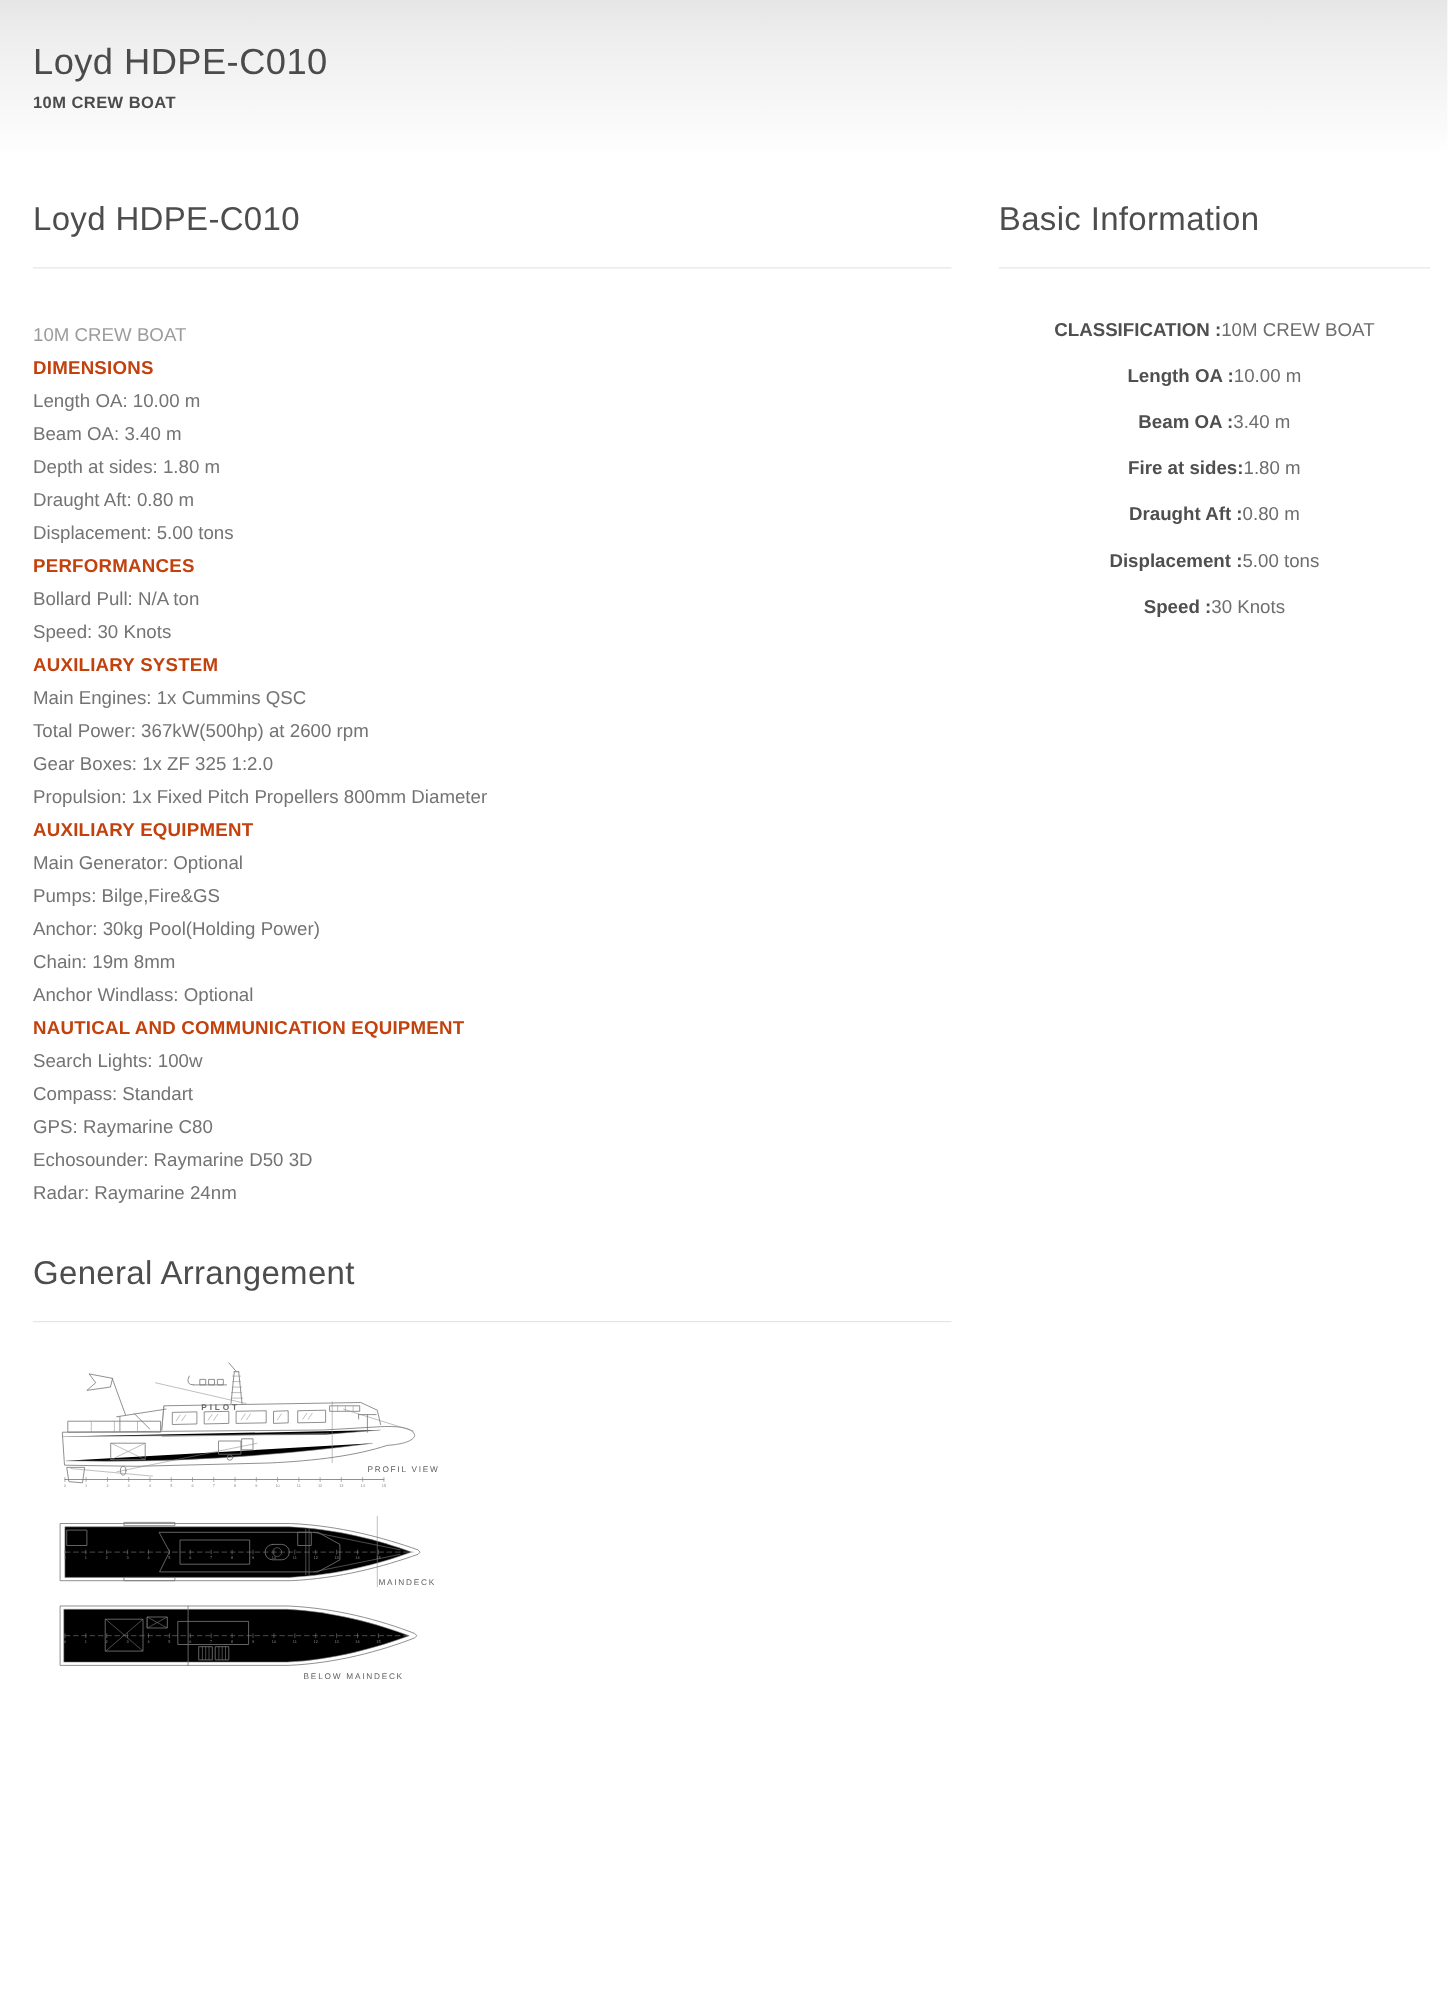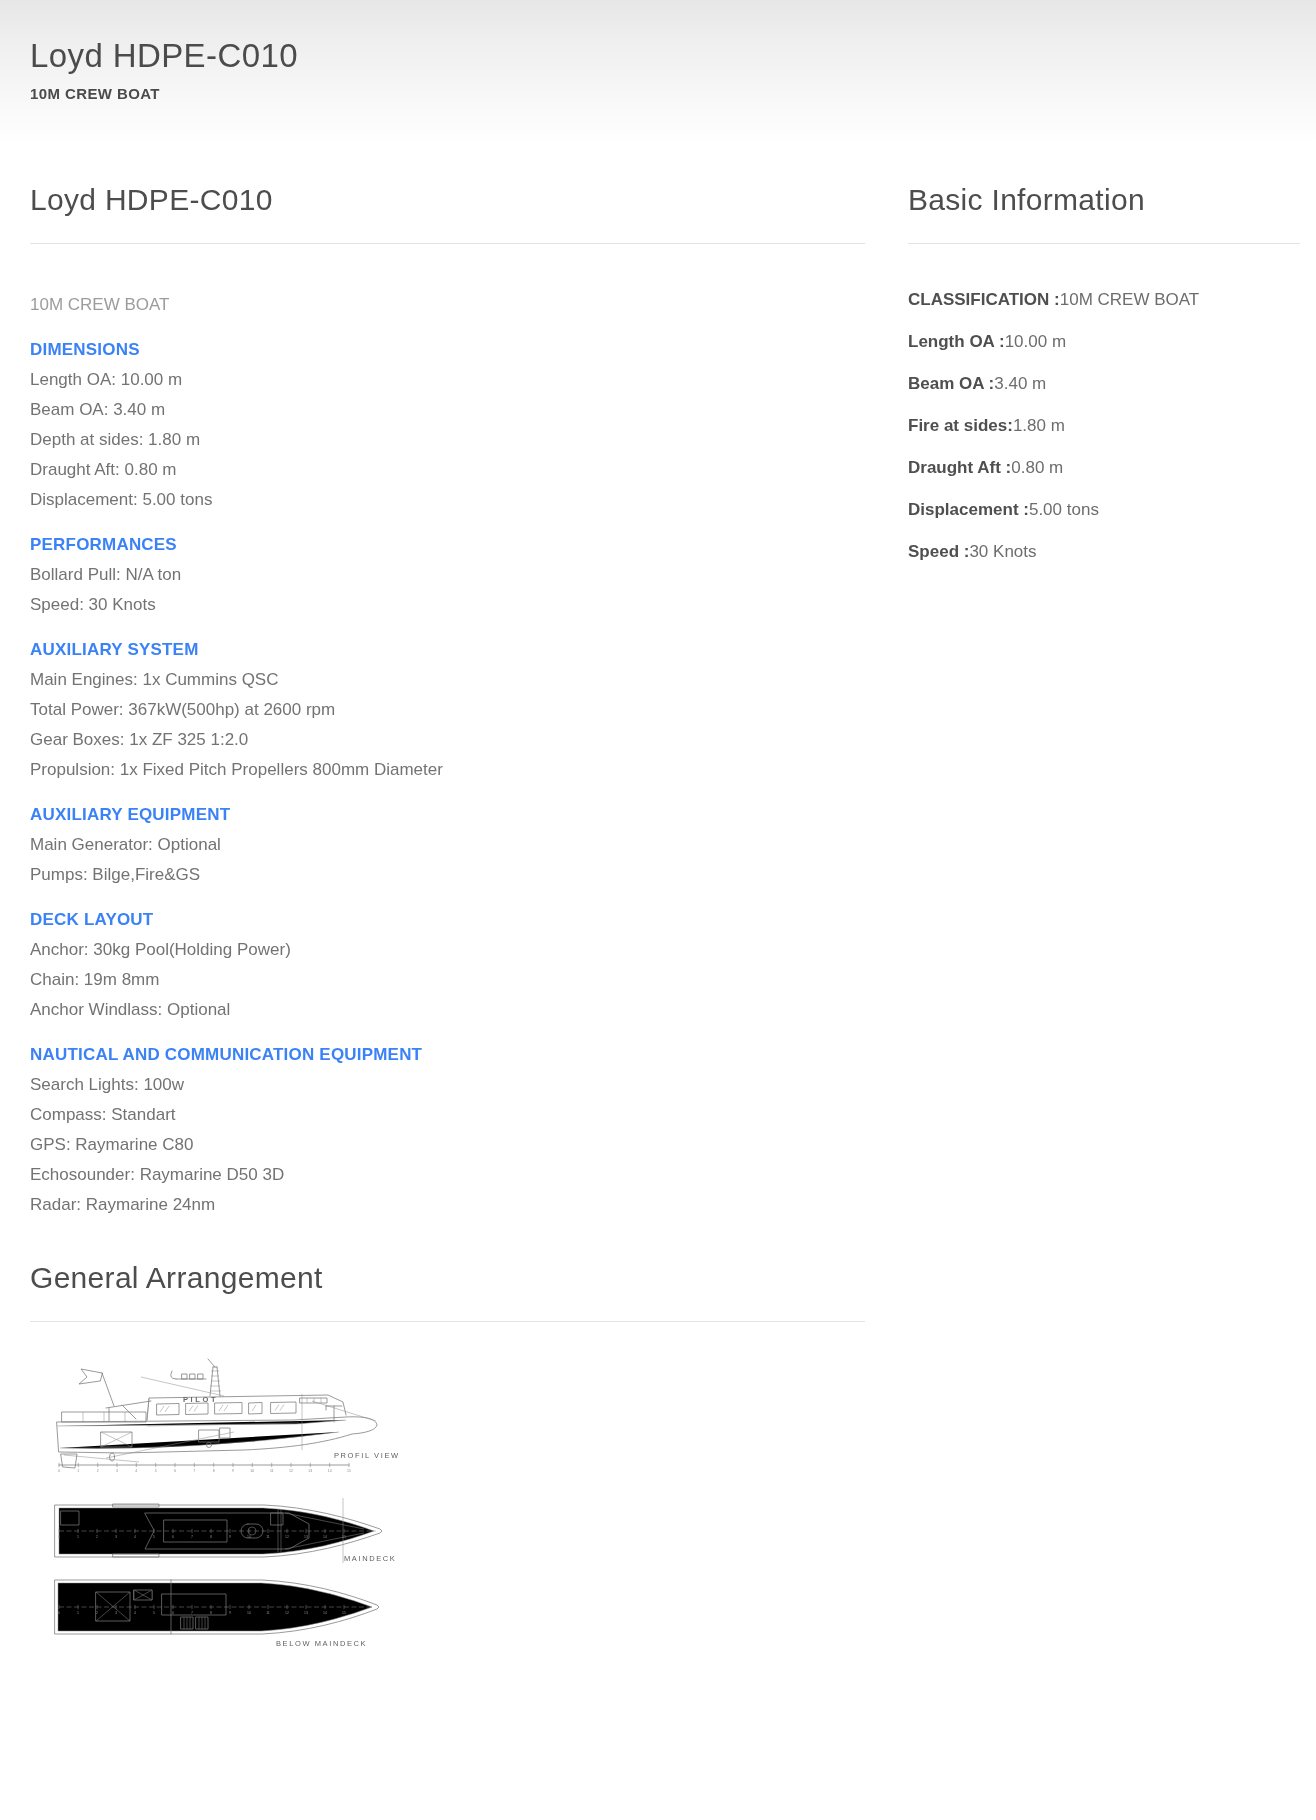--- a/index.html
+++ b/index.html
@@ -10,25 +10,25 @@
   .page-header h1{margin:0;font-size:33px;font-weight:300;color:#4b4b4b;letter-spacing:.4px;line-height:36px;}
   .page-header .sub{margin:11px 0 0;font-size:15px;font-weight:700;color:#4b4b4b;letter-spacing:.4px;}
   
   .content{display:flex;padding:0 16px 0 30px;box-sizing:border-box;}
   .col-left{width:835px;flex:0 0 835px;}
   .col-right{margin-left:43px;width:392px;flex:0 0 392px;}
   h2.section-title{margin:40px 0 0;font-size:30px;font-weight:300;color:#4d4d4d;letter-spacing:.3px;line-height:36px;}
   hr.rule{border:none;border-top:1px solid #e3e3e3;margin:25px 0 0;height:0;}
   
   .model-sub{margin:46px 0 0;font-size:17px;line-height:30px;color:#9c9c9c;}
-  .spec h3{margin:15px 0 0;font-size:17px;line-height:30px;font-weight:700;color:#3b82f6;letter-spacing:.2px;}
+  .spec h3{margin:0 0 0;font-size:17px;line-height:30px;font-weight:700;color:#c2410c;letter-spacing:.2px;}
   .spec p{margin:0;font-size:17px;line-height:30px;color:#737373;}
   
   .info{margin-top:46px;}
-  .info p{margin:0 0 22px;font-size:17px;line-height:20px;}
+  .info p{margin:0 0 22px;font-size:17px;line-height:20px;text-align:center;}
   .info b{color:#4f4f4f;font-weight:700;}
   .info span{color:#6d6d6d;}
   
   .ga-wrap{margin:36px 0 0 14px;}
   svg .draw{stroke:#787878;fill:none;stroke-width:.75;stroke-linejoin:round;stroke-linecap:round;}
   svg .thin{stroke:#8a8a8a;stroke-width:.5;}
   svg .tick{stroke:#7d7d7d;stroke-width:.55;fill:none;}
   svg .tnum{font-size:3.5px;fill:#8a8a8a;font-family:"Liberation Sans",sans-serif;}
   svg .dlabel{font-size:7.5px;letter-spacing:1.6px;fill:#5f5f5f;font-family:"Liberation Sans",sans-serif;}
   svg .pilot{font-size:7.5px;font-weight:700;letter-spacing:2.6px;fill:#6a6a6a;font-family:"Liberation Sans",sans-serif;}
@@ -73,21 +73,20 @@
       <p>Propulsion: 1x Fixed Pitch Propellers 800mm Diameter</p>
     </div>
 
     <div class="spec">
       <h3>AUXILIARY EQUIPMENT</h3>
       <p>Main Generator: Optional</p>
       <p>Pumps: Bilge,Fire&amp;GS</p>
     </div>
 
     <div class="spec">
-      <h3>DECK LAYOUT</h3>
       <p>Anchor: 30kg Pool(Holding Power)</p>
       <p>Chain: 19m 8mm</p>
       <p>Anchor Windlass: Optional</p>
     </div>
 
     <div class="spec">
       <h3>NAUTICAL AND COMMUNICATION EQUIPMENT</h3>
       <p>Search Lights: 100w</p>
       <p>Compass: Standart</p>
       <p>GPS: Raymarine C80</p>

